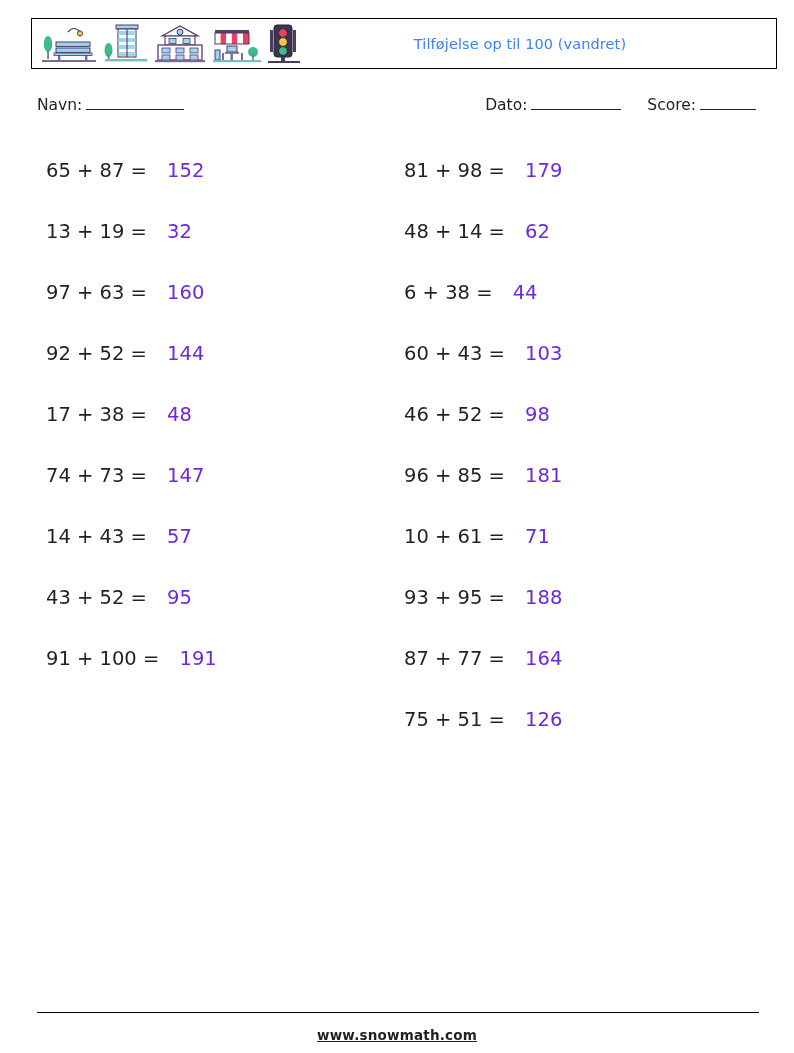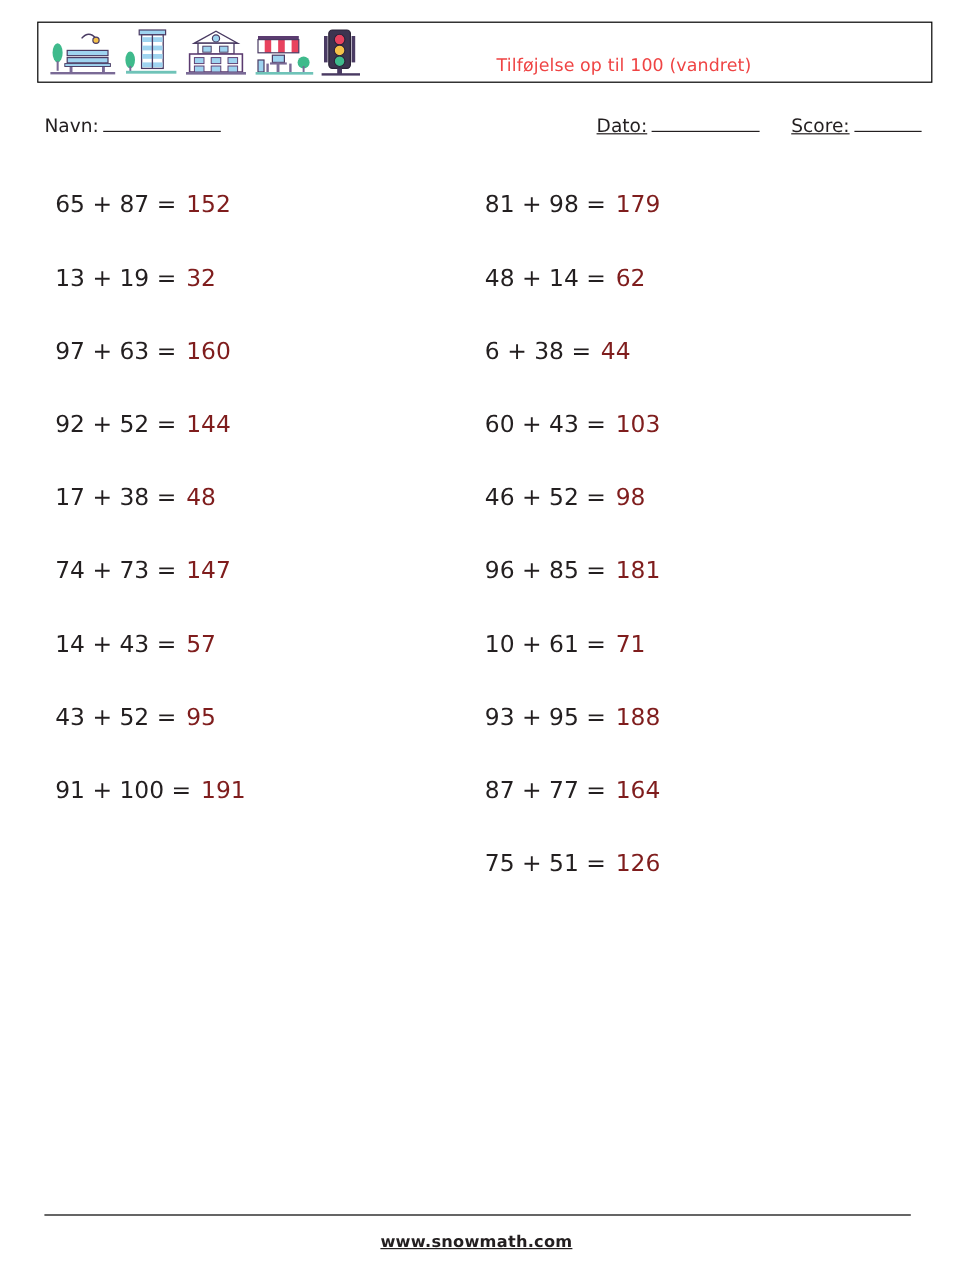--- a/index.html
+++ b/index.html
@@ -39,37 +39,36 @@
 
   .worksheet-title {
     position: absolute;
     left: 240px;
     right: 8px;
     top: 50%;
     transform: translateY(-50%);
     text-align: center;
     font-family: "DejaVu Sans", sans-serif;
     font-size: 14.5px;
-    color: #ef4444;
+    color: #3b82f6;
     letter-spacing: .1px;
-    margin-top: 11px;
   }
 
   
   .meta-row {
     position: absolute;
     left: 37px;
     right: 24px;
     top: 96px;
     height: 24px;
     font-size: 15.5px;
     color: #231f20;
   }
   .meta-left { position: absolute; left: 0; top: 0; white-space: nowrap; }
-  .meta-right { position: absolute; right: 2px; top: 0; white-space: nowrap; text-decoration: underline; }
+  .meta-right { position: absolute; right: 14px; top: 0; white-space: nowrap; }
   .blank-line {
     display: inline-block;
     border-bottom: 1.4px solid #231f20;
     vertical-align: baseline;
     margin-left: 4px;
   }
   .bl-name  { width: 98px; }
   .bl-date  { width: 90px; }
   .bl-score { width: 56px; }
   .meta-gap { display: inline-block; width: 26px; }
@@ -89,21 +88,21 @@
   .col-right { left: 404px; }
 
   .prob-row {
     height: 61px;
     line-height: 61px;
     font-size: 19.5px;
     white-space: nowrap;
     color: #231f20;
   }
   .prob-expr { color: #231f20; margin-top: 12px; }
-  .prob-answer { color: #7f1d1d; margin-left: 2px; }
+  .prob-answer { color: #6d28d9; margin-left: 14px; }
 
   
   .footer-rule {
     position: absolute;
     left: 37px;
     top: 1012px;
     width: 722px;
     height: 0;
     border-top: 1.6px solid #000000;
   }

